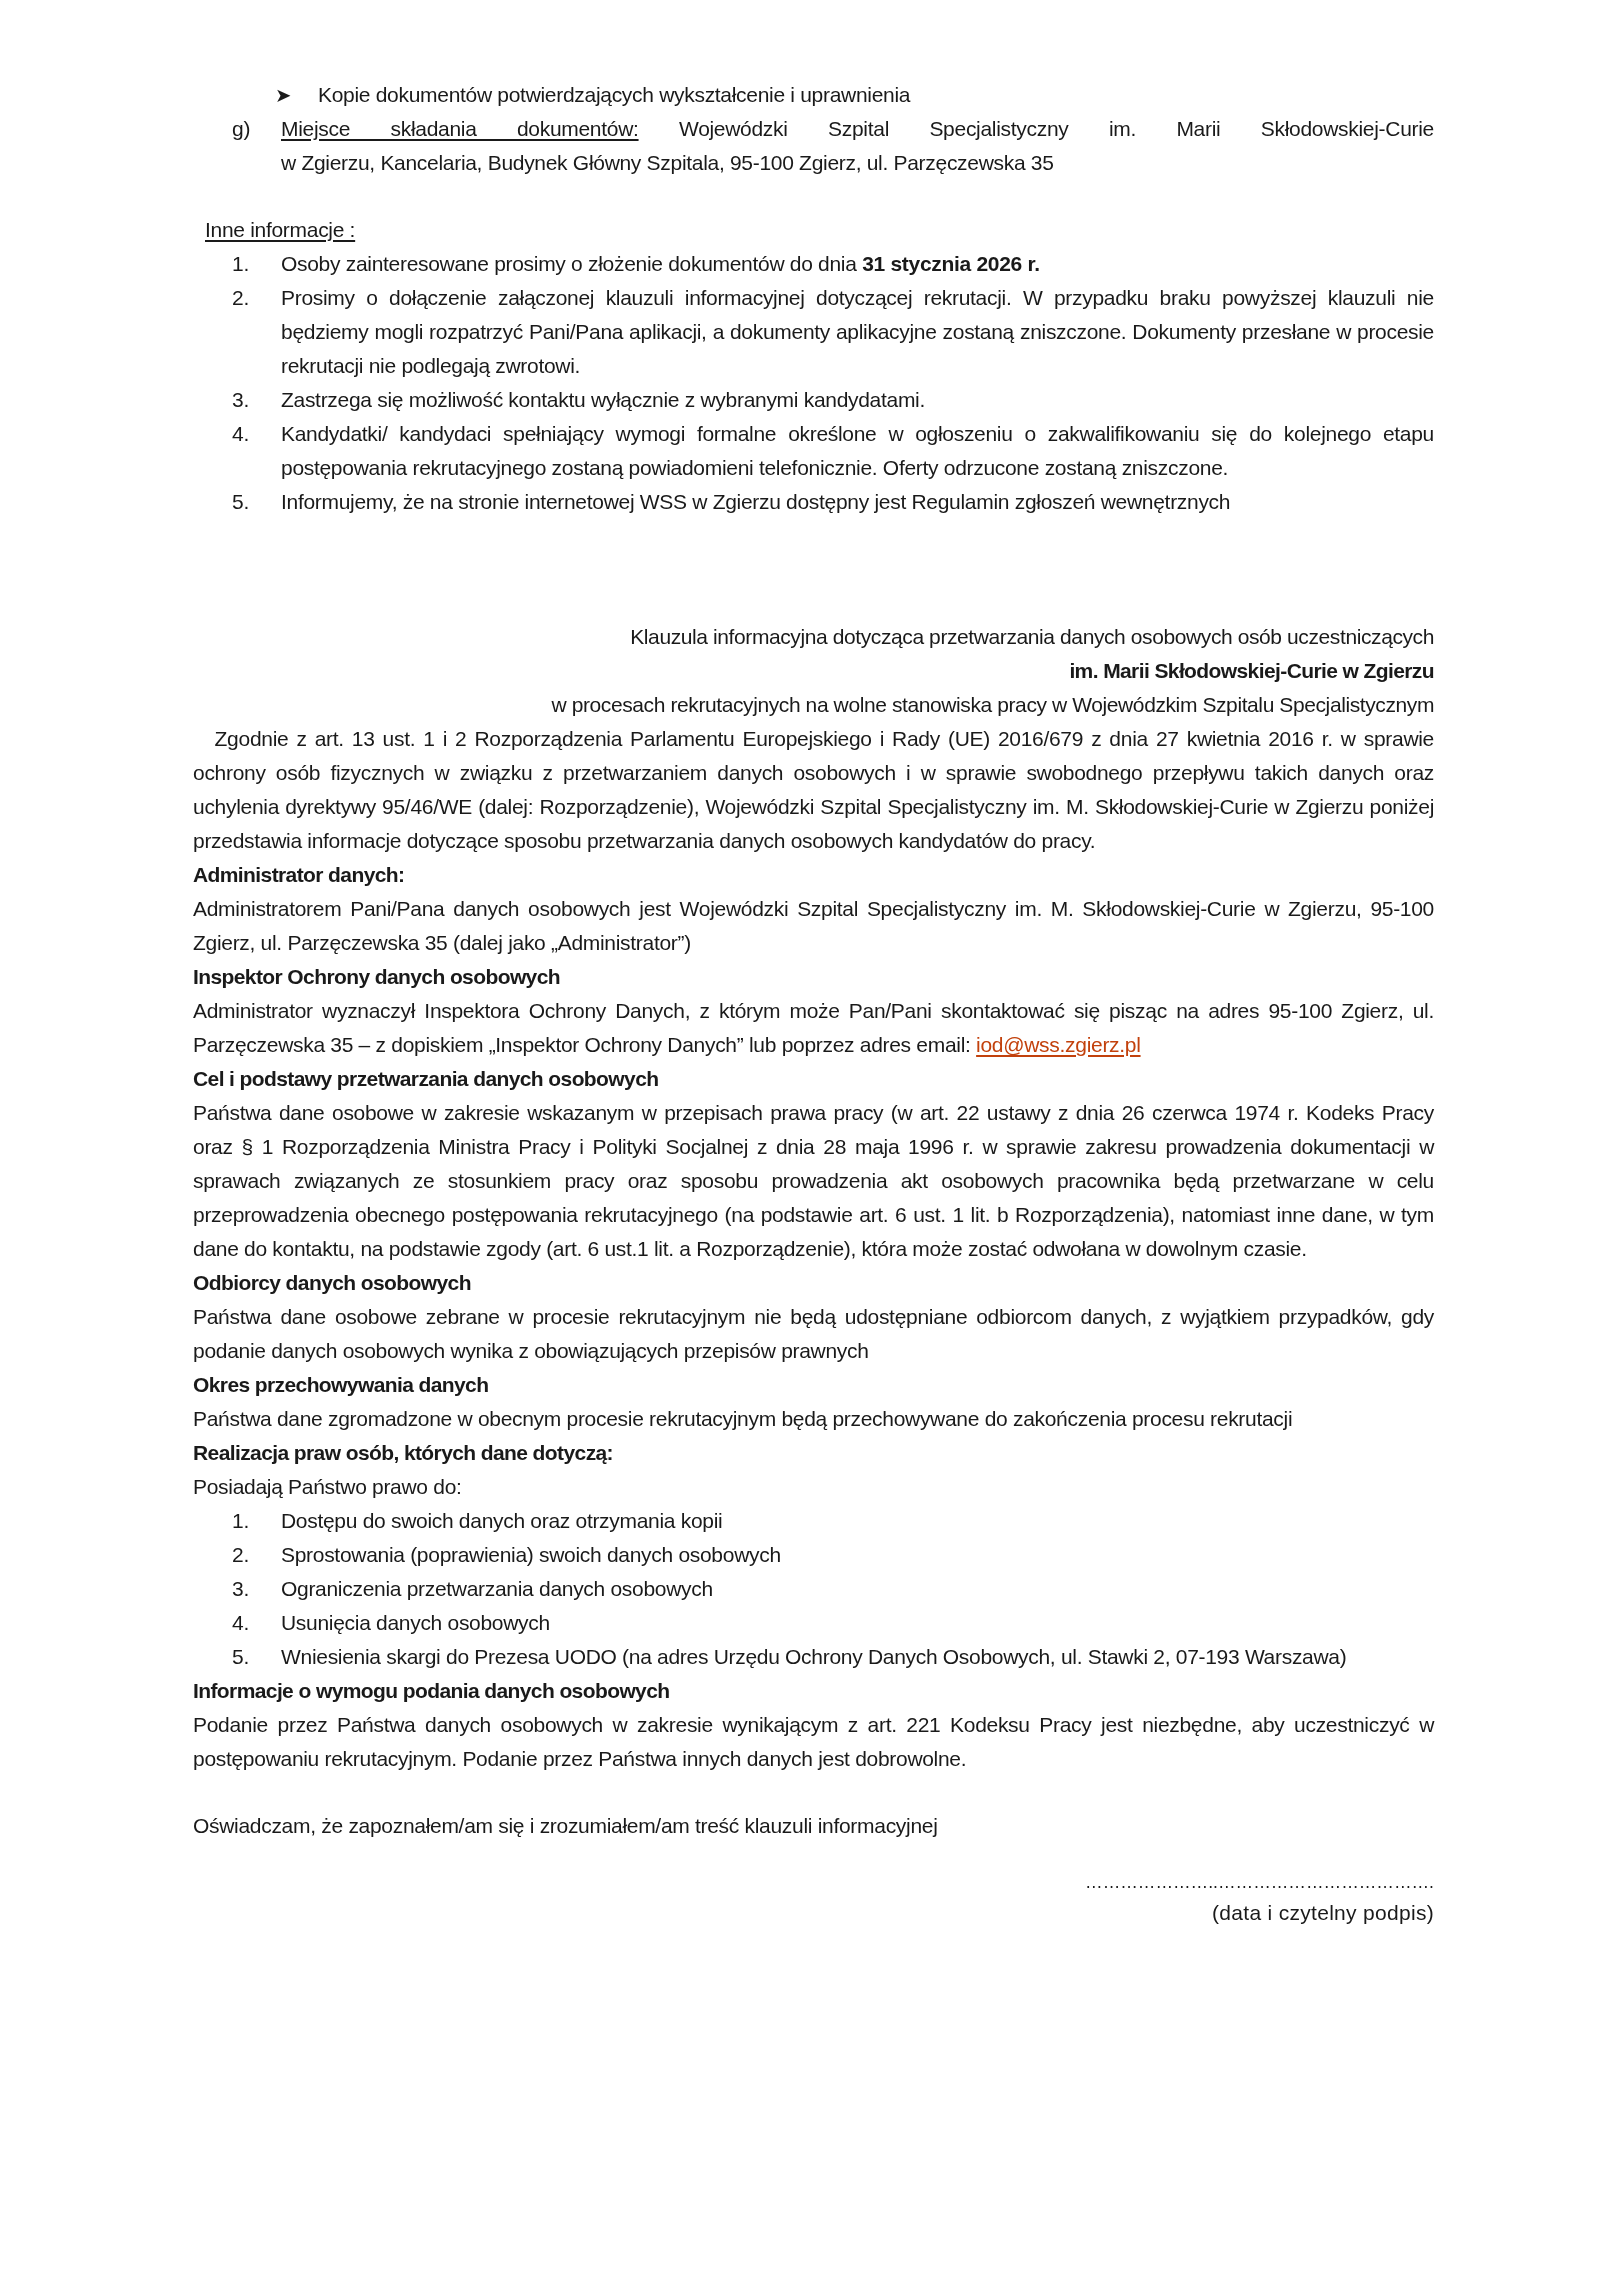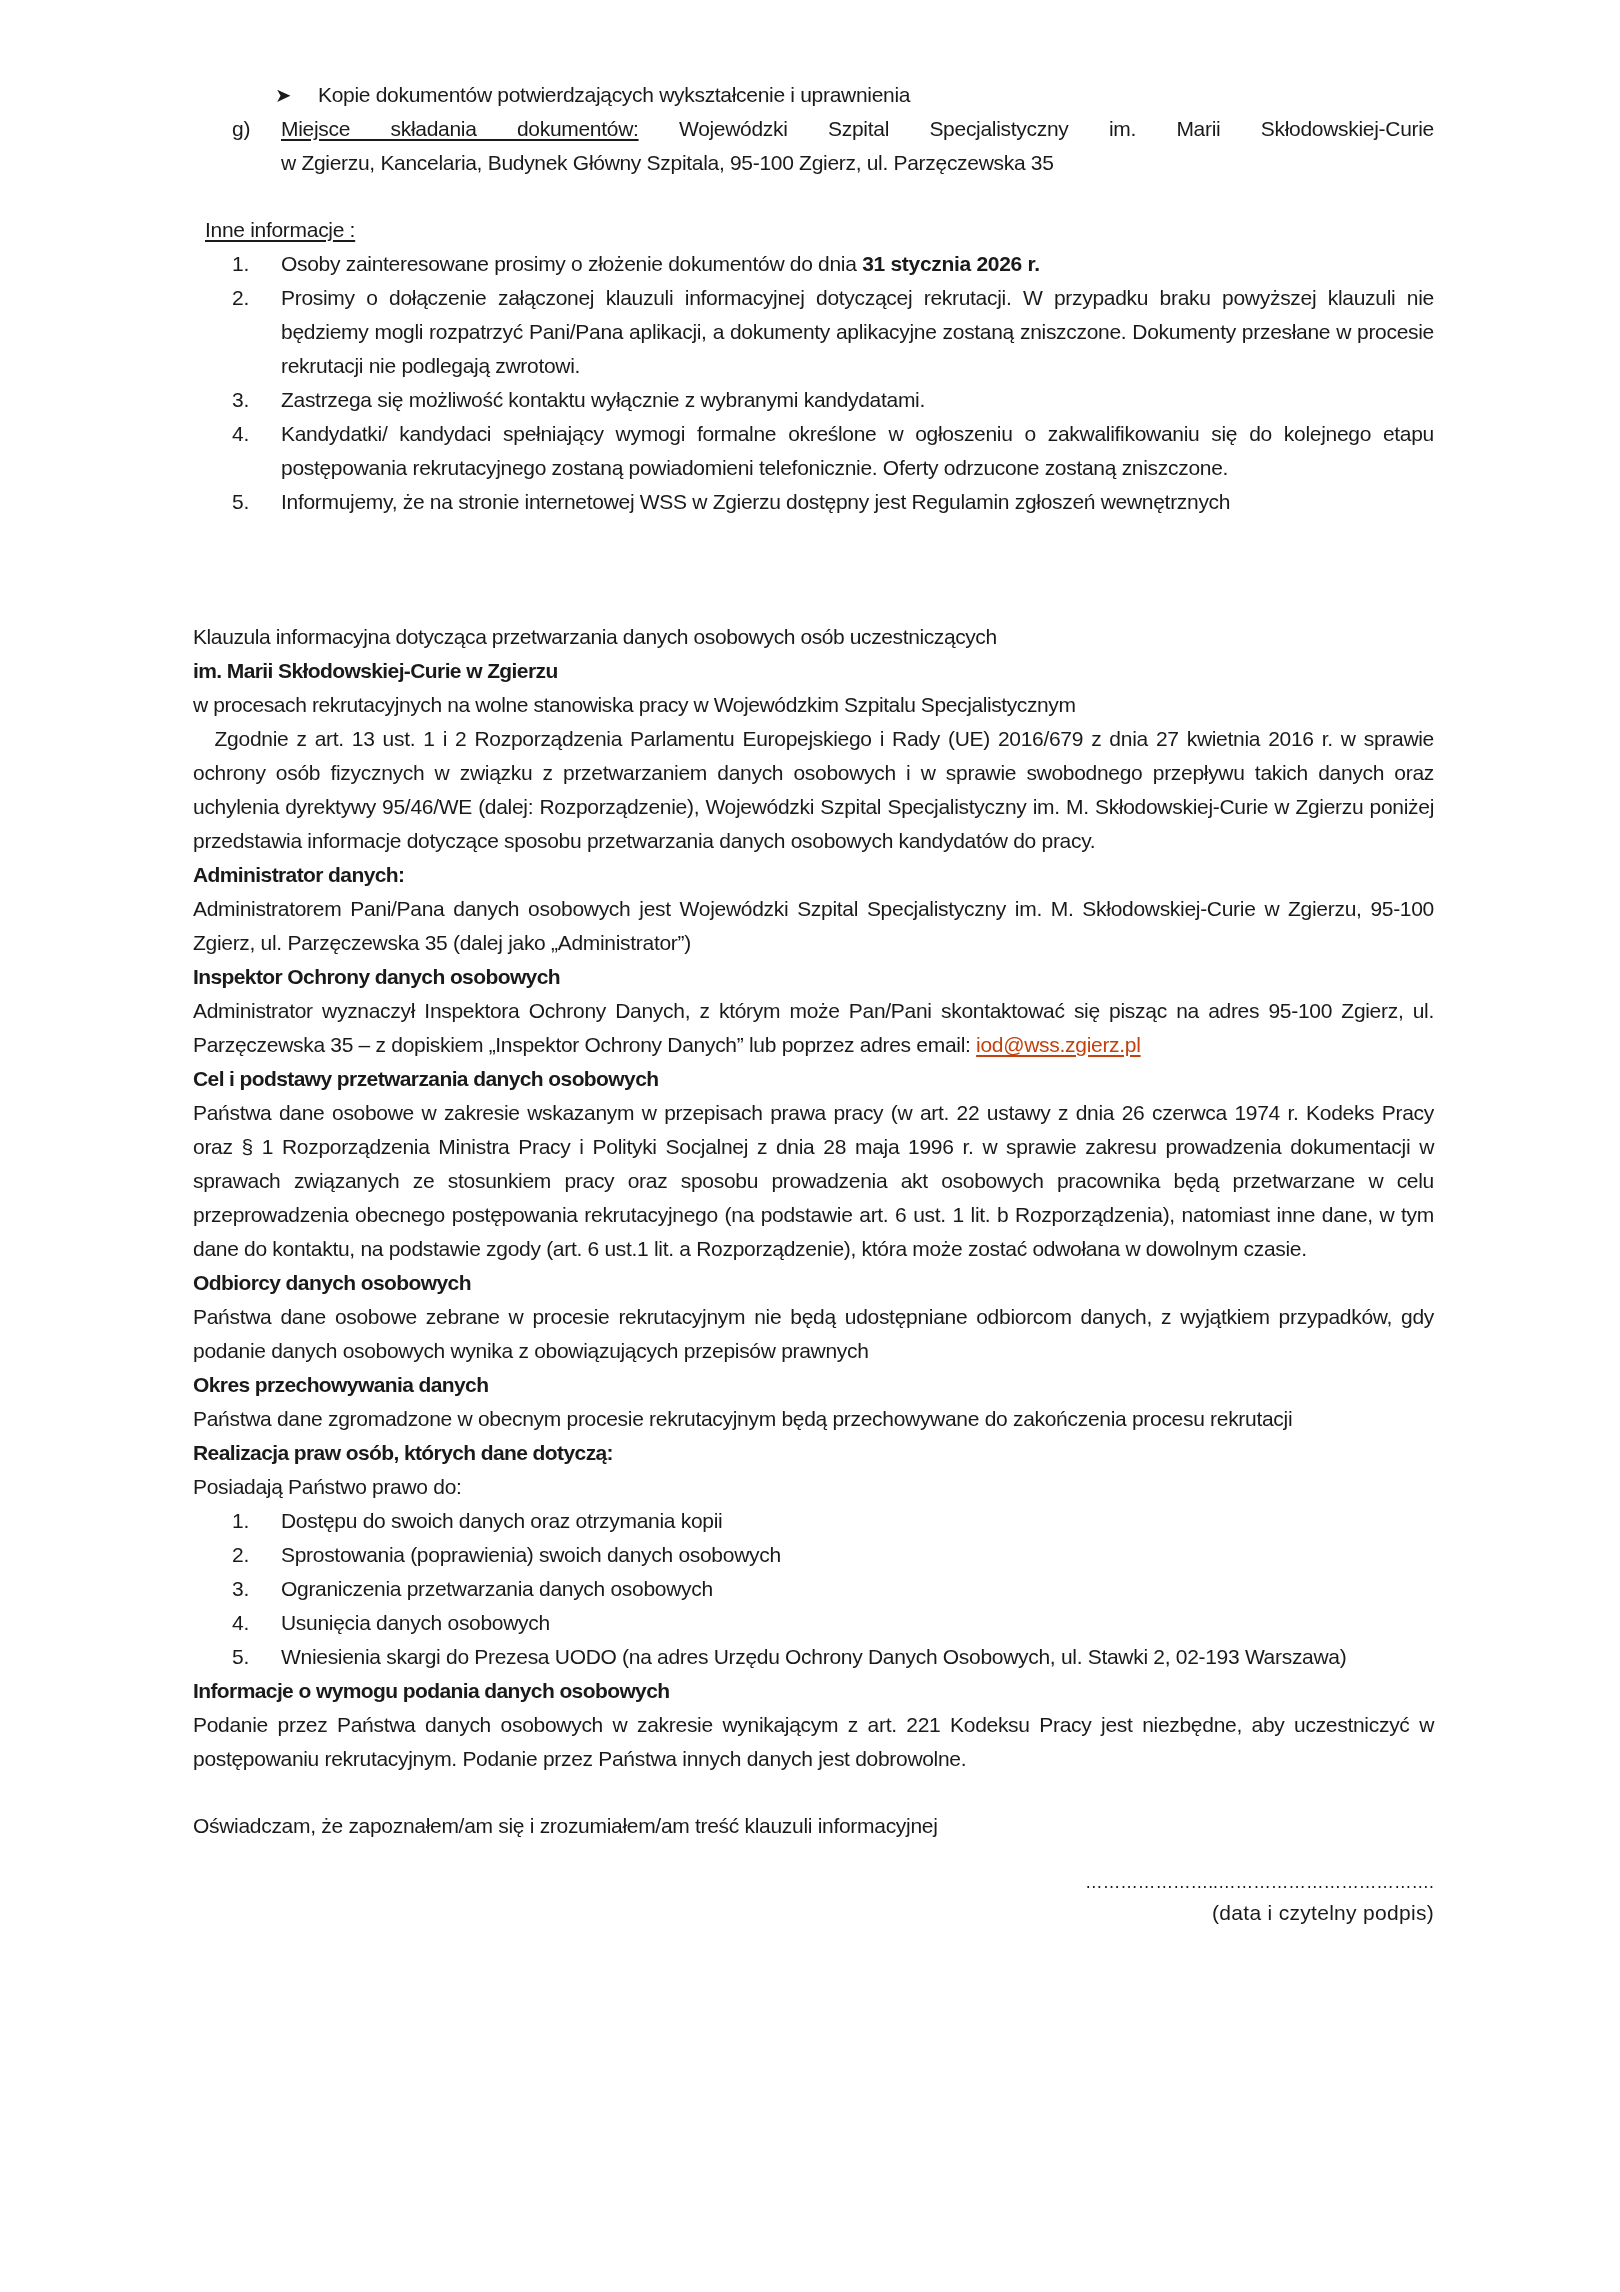--- a/index.html
+++ b/index.html
@@ -15,21 +15,21 @@
   .j-full { text-align: justify; text-align-last: justify; }
   .bullet-row { position: relative; padding-left: 125px; }
   .bullet-row .arrow { position: absolute; left: 82px; top: 0; font-size: 19.6px; }
   .alpha-row { position: relative; padding-left: 88px; }
   .alpha-row .label { position: absolute; left: 39px; top: 0; }
   .u { text-decoration: underline; text-underline-offset: 2.9px; }
   .gap { height: 33px; }
   .ol-row { position: relative; padding-left: 88px; }
   .ol-row .num { position: absolute; left: 39px; top: 0; }
   .b { font-weight: bold; }
-  .heading-center { text-align: left; font-weight: normal; letter-spacing: -0.4px; }
+  .heading-center { text-align: right; font-weight: normal; letter-spacing: -0.4px; }
   .heading-center.bold-ish { font-weight: bold; letter-spacing: -0.6px; }
   .sec-title { font-weight: bold; letter-spacing: -0.6px; }
   .indent-first { text-indent: 21.6px; }
   .email { color: #c2410c; text-decoration: underline; text-underline-offset: 2.9px; }
   .sig-dots { text-align: right; letter-spacing: 0; font-size: 17.6px; line-height: 25.5px; }
   .sig-label { text-align: right; letter-spacing: 0.3px; }
 </style>
 </head>
 <body>
 
@@ -115,21 +115,21 @@
   <div class="ol-row">
     <span class="num">3.</span>
     <span>Ograniczenia przetwarzania danych osobowych</span>
   </div>
   <div class="ol-row">
     <span class="num">4.</span>
     <span>Usunięcia danych osobowych</span>
   </div>
   <div class="ol-row justify">
     <span class="num">5.</span>
-    <span>Wniesienia skargi do Prezesa UODO (na adres Urzędu Ochrony Danych Osobowych, ul. Stawki 2, 02-193 Warszawa)</span>
+    <span>Wniesienia skargi do Prezesa UODO (na adres Urzędu Ochrony Danych Osobowych, ul. Stawki 2, 07-193 Warszawa)</span>
   </div>
 
   <div class="sec-title">Informacje o wymogu podania danych osobowych</div>
   <div class="justify">Podanie przez Państwa danych osobowych w zakresie wynikającym z art. 221 Kodeksu Pracy jest niezbędne, aby uczestniczyć w postępowaniu rekrutacyjnym. Podanie przez Państwa innych danych jest dobrowolne.</div>
 
   <div class="gap"></div>
 
   <div>Oświadczam, że zapoznałem/am się i zrozumiałem/am treść klauzuli informacyjnej</div>
 
   <div style="height:27.4px;"></div>

